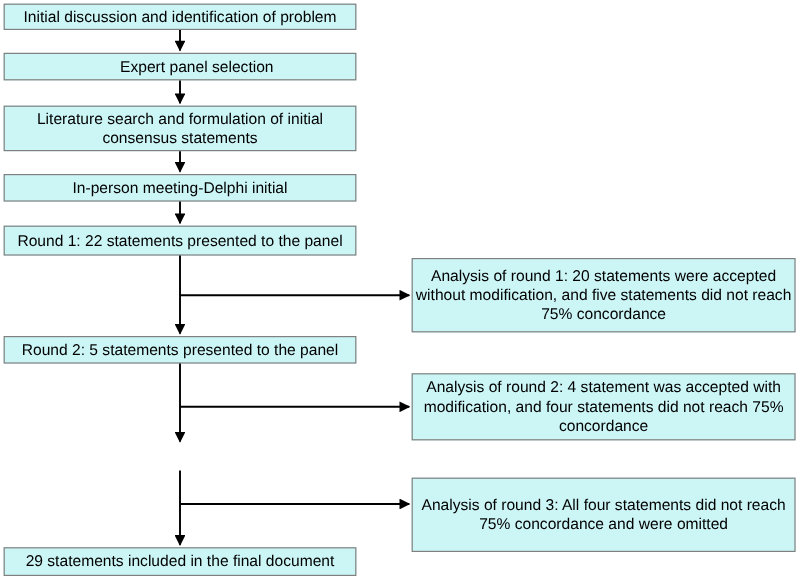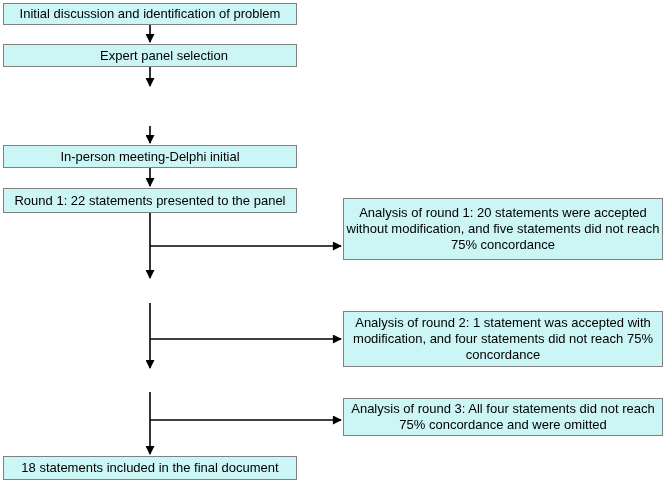--- a/index.html
+++ b/index.html
@@ -67,34 +67,36 @@
 </style>
 </head>
 <body>
 
 <div class="flowchart">
 
   <div class="box step" style="top:3px; height:22px;">Initial discussion and identification of problem</div>
 
   <div class="box step" style="top:44px; height:23px;padding-left:30px;">Expert panel selection</div>
 
+  <div class="box step wrap" style="top:88px; height:38px;">Literature search and formulation of initial consensus statements</div>
 
   <div class="box step" style="top:145px; height:23px;">In-person meeting-Delphi initial</div>
 
   <div class="box step" style="top:188px; height:25px;">Round 1: 22 statements presented to the panel</div>
 
+  <div class="box step" style="top:280px; height:23px;">Round 2: 5 statements presented to the panel</div>
 
 
-  <div class="box step" style="top:456px; height:24px;">18 statements included in the final document</div>
+  <div class="box step" style="top:456px; height:24px;">29 statements included in the final document</div>
 
-  <div class="box analysis" style="top:198px; height:62px;">Analysis of round 1: 20 statements were accepted without modification, and five statements did not reach 75% concordance</div>
+  <div class="box analysis" style="top:215px; height:62px;">Analysis of round 1: 20 statements were accepted without modification, and five statements did not reach 75% concordance</div>
 
-  <div class="box analysis" style="top:311px; height:56px;">Analysis of round 2: 1 statement was accepted with modification, and four statements did not reach 75% concordance</div>
+  <div class="box analysis" style="top:311px; height:56px;">Analysis of round 2: 4 statement was accepted with modification, and four statements did not reach 75% concordance</div>
 
-  <div class="box analysis" style="top:398px; height:38px;">Analysis of round 3: All four statements did not reach 75% concordance and were omitted</div>
+  <div class="box analysis" style="top:398px; height:62px;">Analysis of round 3: All four statements did not reach 75% concordance and were omitted</div>
 
   <svg class="connector-layer" width="668" height="481" viewBox="0 0 668 481" xmlns="http://www.w3.org/2000/svg">
     <defs>
       <marker id="ah" viewBox="0 0 10 10" refX="9" refY="5" markerWidth="11" markerHeight="9" orient="auto" markerUnits="userSpaceOnUse">
         <path class="arrowhead-shape" d="M0,0 L10,5 L0,10 z"></path>
       </marker>
     </defs>
 
     <line x1="150" y1="25" x2="150" y2="42" marker-end="url(#ah)"></line>
     <line x1="150" y1="67" x2="150" y2="86" marker-end="url(#ah)"></line>

